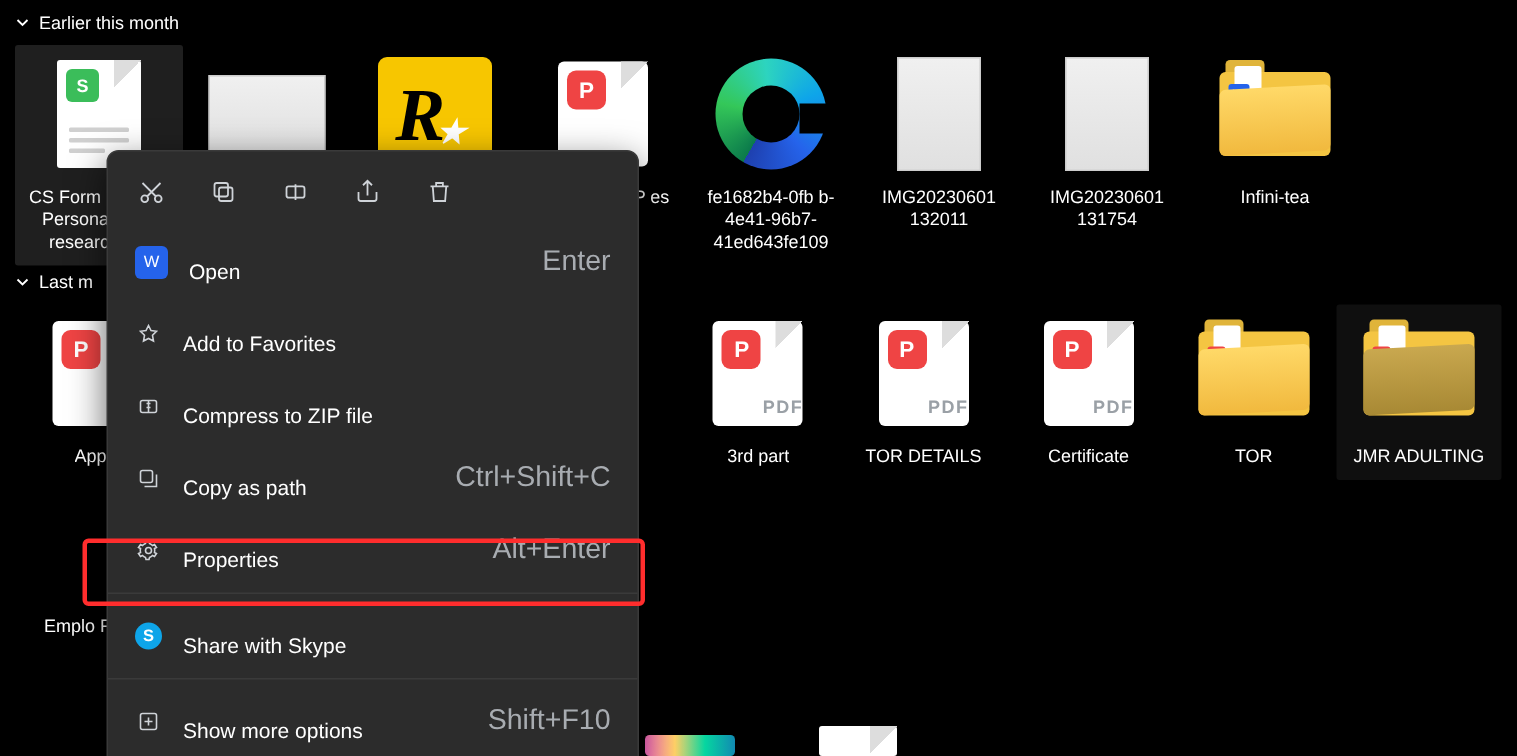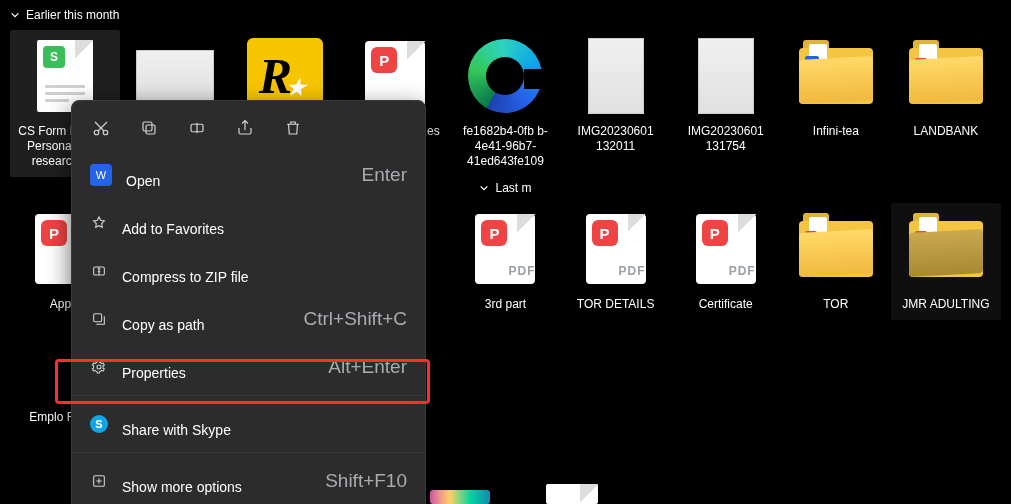--- a/index.html
+++ b/index.html
@@ -228,34 +228,23 @@
         <div class="folder">
           <div class="tab"></div>
           <div class="back"></div>
           <div class="doc blue"></div>
           <div class="front"></div>
         </div>
       </div>
     <div class="file-label">Infini-tea</div>
   </div>
 
-  <div class="file-item">
-    <div class="thumb">
-        <div class="folder">
-          <div class="tab"></div>
-          <div class="back"></div>
-          <div class="doc red"></div>
-          <div class="front"></div>
-        </div>
-      </div>
-    <div class="file-label">LANDBANK</div>
-  </div>
-</div>
-
-<div class="group-header" style="padding-top:4px;justify-content:center;">
+</div>
+
+<div class="group-header" style="padding-top:4px;">
   <span class="chev smallchev">
     <svg viewBox="0 0 12 12">
         <path d="M2 4l4 4 4-4" stroke="#fff" stroke-width="1.5" fill="none"></path>
       </svg>
   </span>
   <span>Last m</span>
 </div>
 
 <div class="files-row">
 

